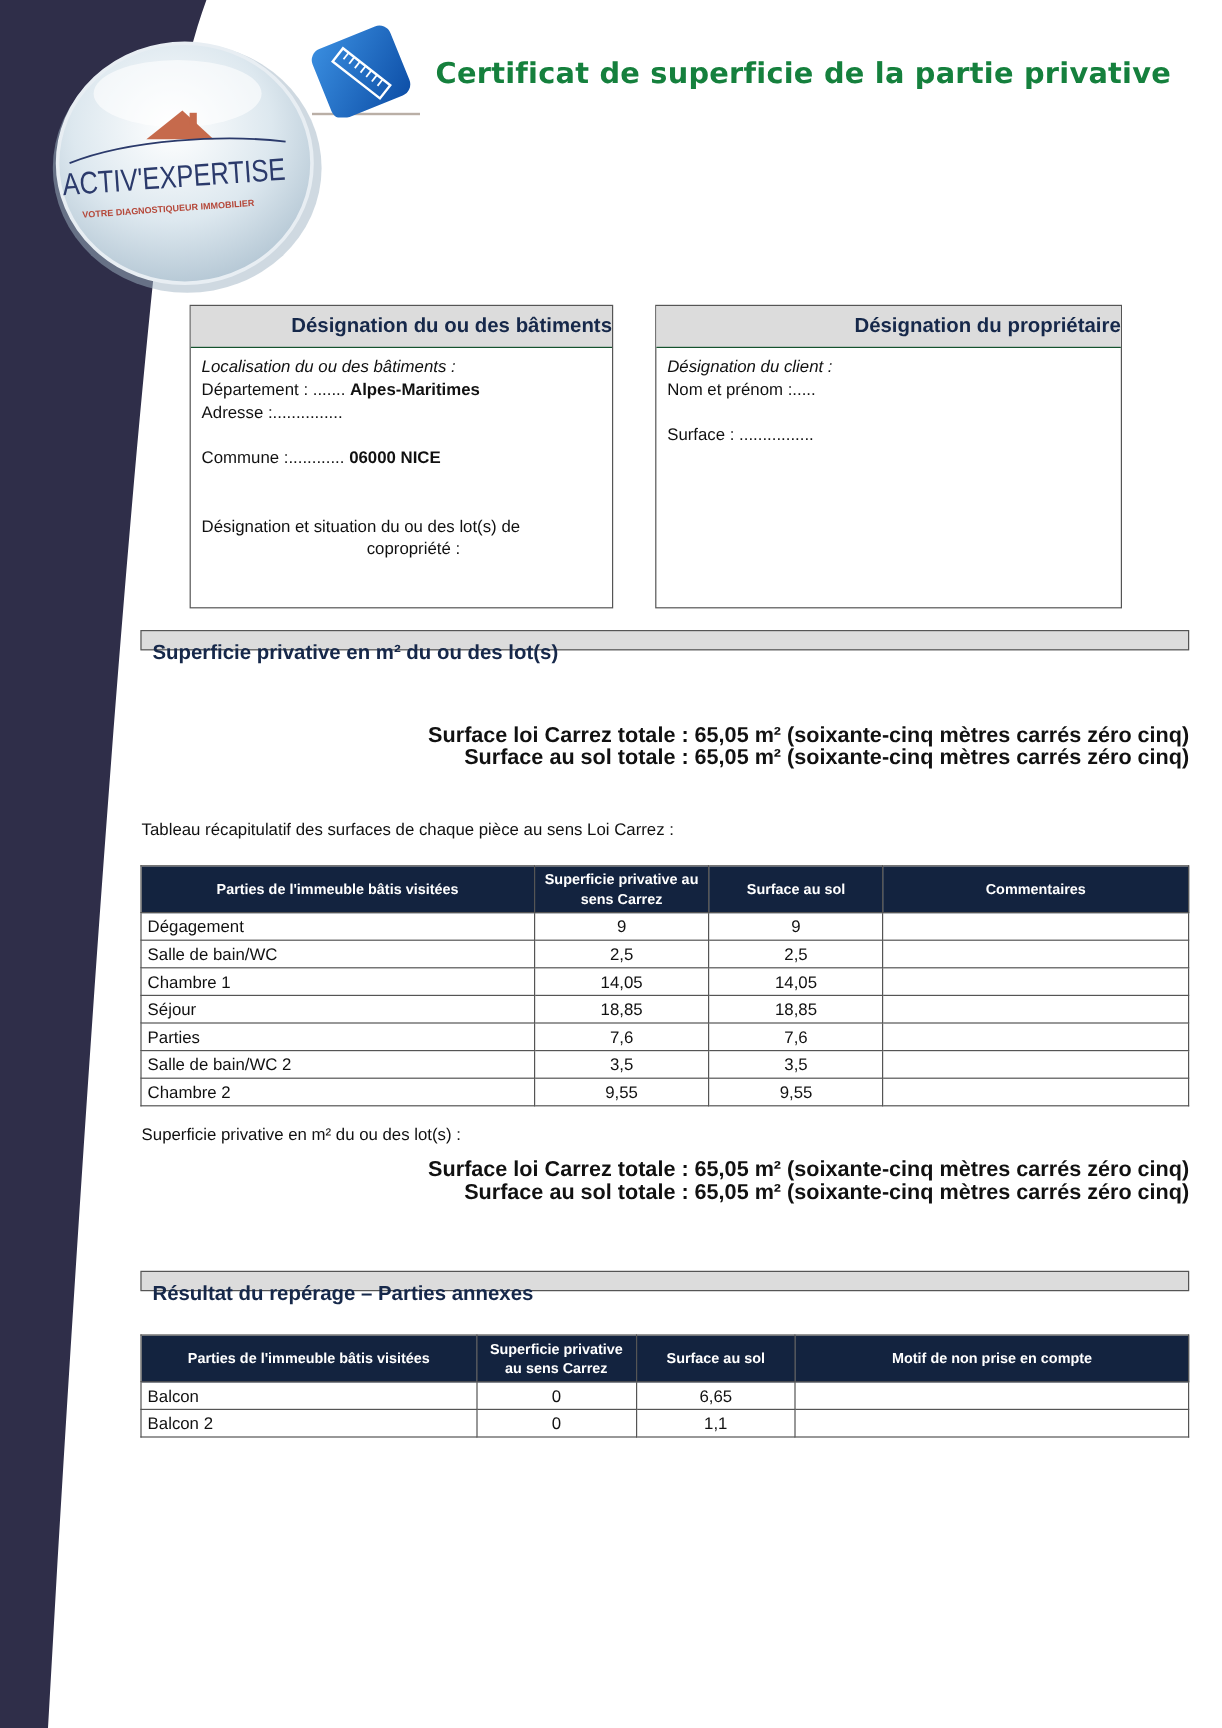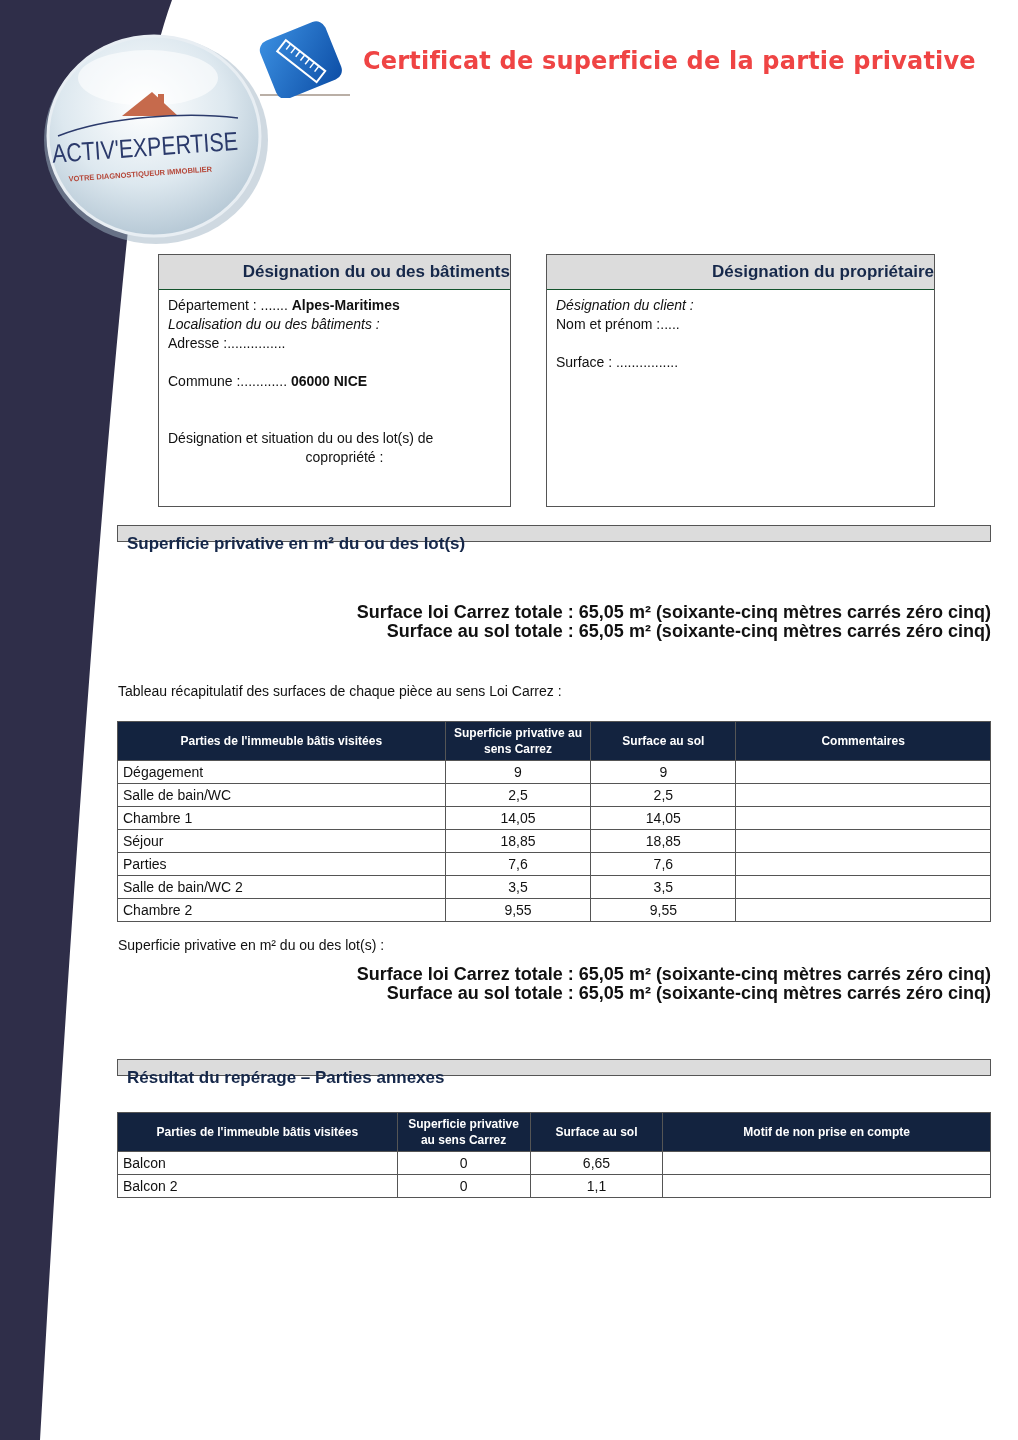--- a/index.html
+++ b/index.html
@@ -8,21 +8,21 @@
       background: #ffffff;
       font-family: "Liberation Sans", "DejaVu Sans", sans-serif;
       color: #111;
     }
     .band { position: absolute; left: 0; top: 0; width: 1018px; height: 1440px; pointer-events: none; }
     .logo { position: absolute; left: 38px; top: 28px; width: 236px; height: 218px; }
     .ruler-icon { position: absolute; left: 254px; top: 20px; width: 100px; height: 78px; }
     .doc-title {
       position: absolute; left: 363px; top: 47px;
       font-family: "DejaVu Sans", sans-serif; font-weight: bold;
-      font-size: 24px; color: #ef4444; letter-spacing: 0.2px; white-space: nowrap;
+      font-size: 24px; color: #15803d; letter-spacing: 0.2px; white-space: nowrap;
     }
     .box { position: absolute; border: 1px solid #555; background: #fff; }
     .box-head {
       background: #dcdcdc; border-bottom: 1px solid #14532d;
       height: 34px; line-height: 34px; padding-left: 9px;
       font-weight: bold; font-size: 17px; color: #16284a; text-align: right;
     }
     .box-body { padding: 6px 9px; font-size: 14px; line-height: 19px; }
     .box-body .line { min-height: 19px; }
     .it { font-style: italic; }
@@ -91,22 +91,22 @@
       <line x1="64" y1="33" x2="64" y2="40" stroke="#fff" stroke-width="1.5"></line>
     </g>
   </g>
 </svg>
 
 <div class="doc-title">Certificat de superficie de la partie privative</div>
 
 <div class="box" style="left:158px; top:254px; width:351px; height:251px;">
   <div class="box-head">Désignation du ou des bâtiments</div>
   <div class="box-body">
+    <div class="line it">Localisation du ou des bâtiments :</div>
     <div class="line"><span>Département : .......</span> <span class="b">Alpes-Maritimes</span></div>
-    <div class="line it">Localisation du ou des bâtiments :</div>
     <div class="line">Adresse :...............</div>
     <div class="line"></div>
     <div class="line"><span>Commune :............</span> <span class="b">06000 NICE</span></div>
     <div class="line"></div>
     <div class="line"></div>
     <div class="line">Désignation et situation du ou des lot(s) de</div>
     <div class="line" style="text-align:center; padding-left:20px;">copropriété :</div>
   </div>
 </div>
 

